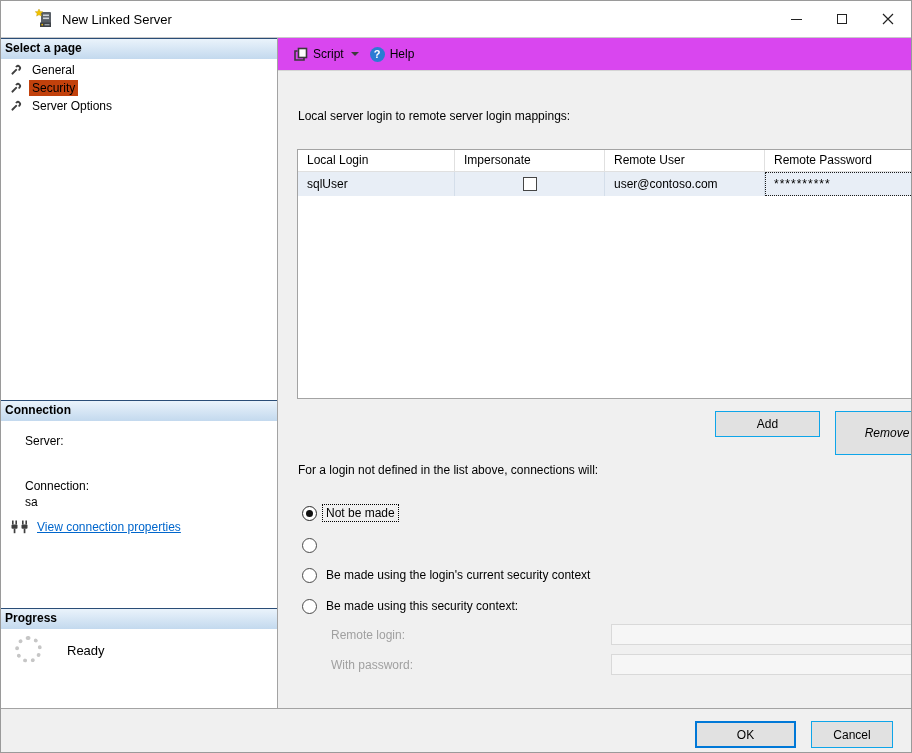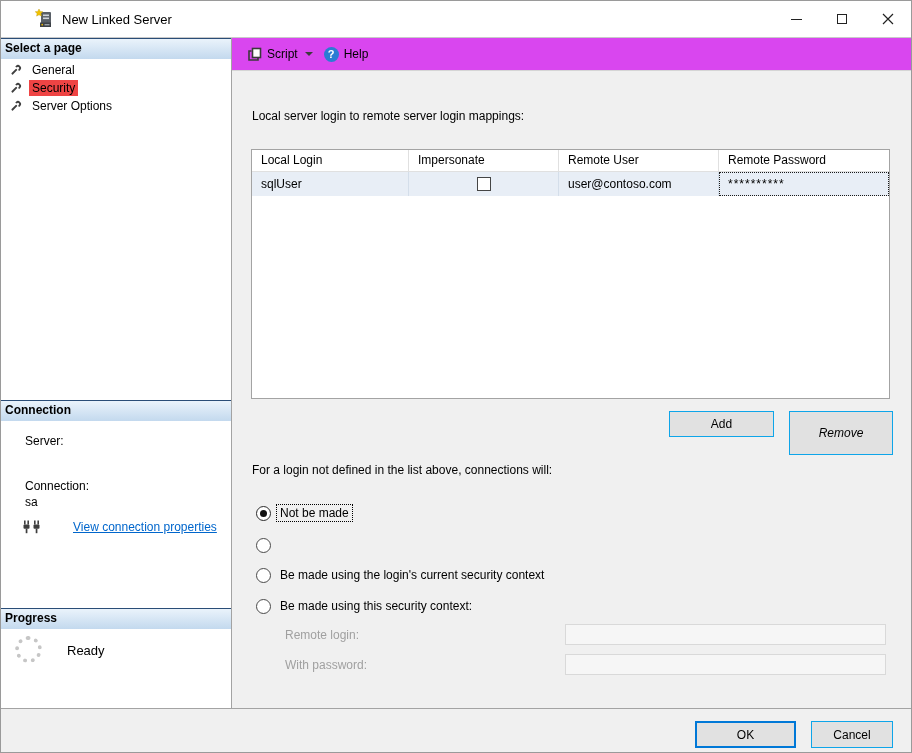--- a/index.html
+++ b/index.html
@@ -11,32 +11,32 @@
   
   .titlebar { height:37px; display:flex; align-items:center; background:#fff; border-bottom:1px solid #c9c9c9;padding-left:24px; }
   .app-icon { width:20px; height:20px; margin-left:9px; flex:0 0 auto; }
   .title-text { margin-left:8px; font-size:13px; }
   .win-controls { margin-left:auto; display:flex; height:100%; }
   .win-btn { width:46px; height:100%; display:flex; align-items:center; justify-content:center; cursor:default; }
   .min-glyph { width:11px; height:1px; background:#222; }
   .max-glyph { width:10px; height:10px; border:1px solid #222; background:transparent; }
   
   .body-area { display:flex; height:670px; }
-  .sidebar { position:relative; width:231px; background:#fff; border-right:1px solid #a3a3a3; flex:0 0 auto; }
+  .sidebar { position:relative; width:277px; background:#fff; border-right:1px solid #a3a3a3; flex:0 0 auto; }
   .section-header {
     position:absolute; left:0; right:0; height:21px; line-height:19px; font-weight:bold;
     padding-left:4px; background:linear-gradient(#eaf3fb,#c3d9ee); border-top:1px solid #2a4d77;
   }
   .page-items { position:absolute; top:23px; left:0; right:0; }
   .page-item { height:18px; display:flex; align-items:center; padding-left:8px; cursor:default; }
   .page-item .w-icon { flex:0 0 auto; width:13px; height:13px; }
   .page-item .lbl { margin-left:7px; padding:1px 3px; }
-  .page-item.selected .lbl { background:#ef4444; }
+  .page-item.selected .lbl { background:#c2410c; }
   .side-text { position:absolute; left:24px; }
-  .conn-link-row { position:absolute; left:22px; top:482px; display:flex; align-items:center;gap:24px; }
+  .conn-link-row { position:absolute; left:10px; top:482px; display:flex; align-items:center; }
   .conn-link { margin-left:8px; color:#0066cc; text-decoration:underline; cursor:pointer; }
   .spinner { position:absolute; left:14px; top:598px; width:27px; height:27px; border:4px dotted #c6c6c6; border-radius:50%; }
   .progress-status { position:absolute; left:66px; top:605px; font-size:13px; }
   
   .right-pane { flex:1 1 auto; display:flex; flex-direction:column; }
   .toolbar { height:33px; background:#d946ef; border-bottom:1px solid #d5d5d5; display:flex; align-items:center; padding-left:11px; }
   .tool-btn { display:flex; align-items:center; gap:5px; padding:3px 4px; cursor:default; }
   .caret-down { width:0; height:0; border-left:4px solid transparent; border-right:4px solid transparent; border-top:4px solid #3c3c3c; margin:0 7px 0 3px; }
   .help-icon { width:15px; height:15px; border-radius:50%; background:#2b7cd3; color:#fff; font-weight:bold; font-size:11px; display:flex; align-items:center; justify-content:center; }
   .content { position:relative; flex:1 1 auto; background:#f0f0f0; }

